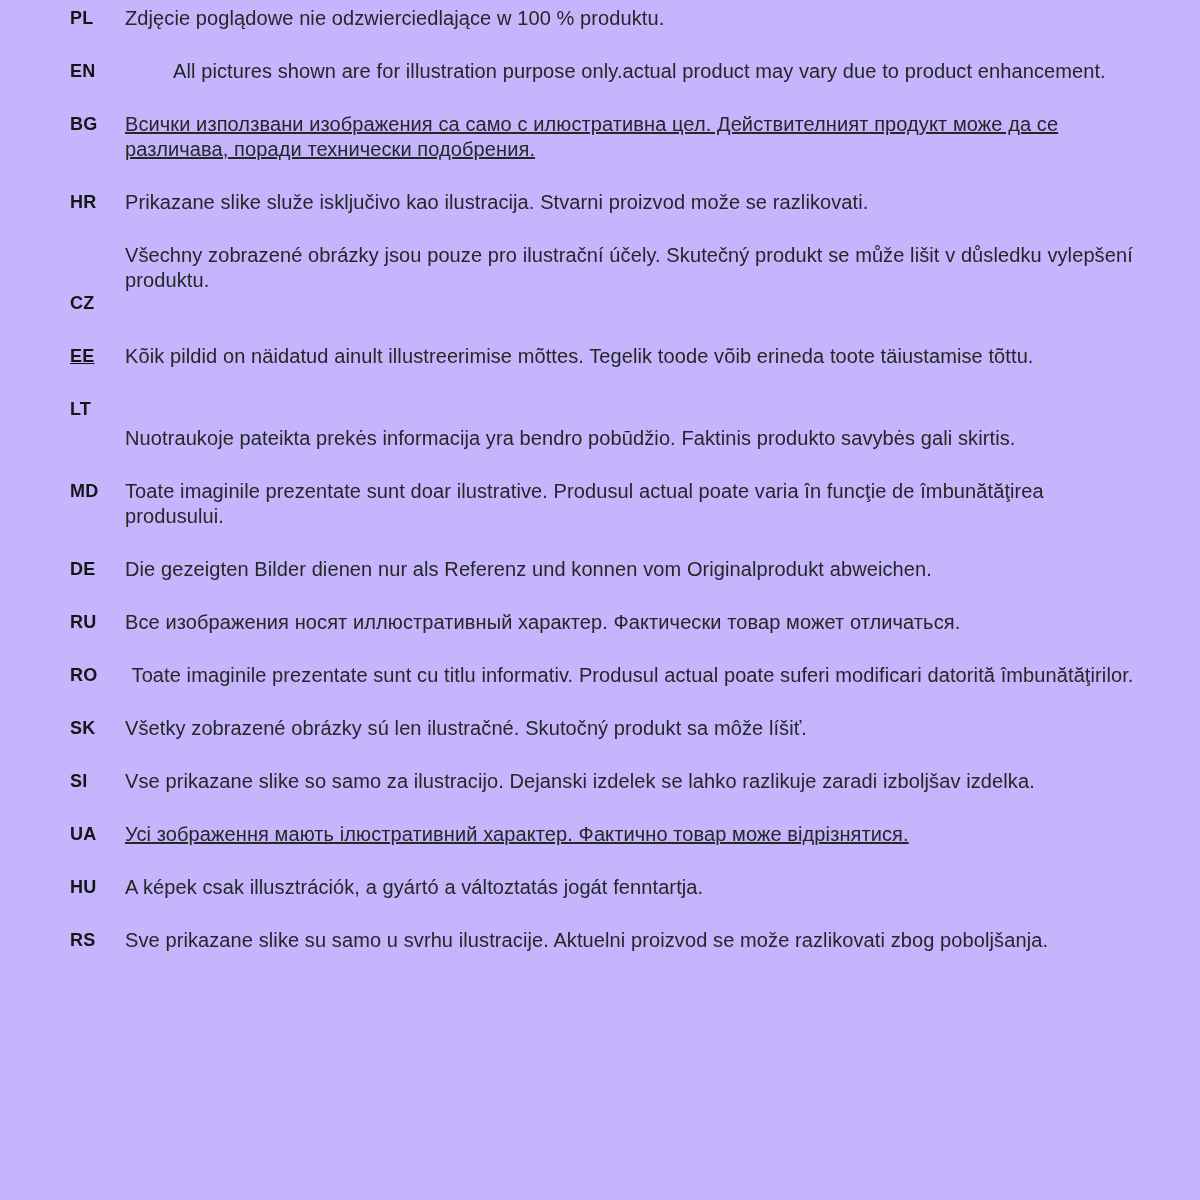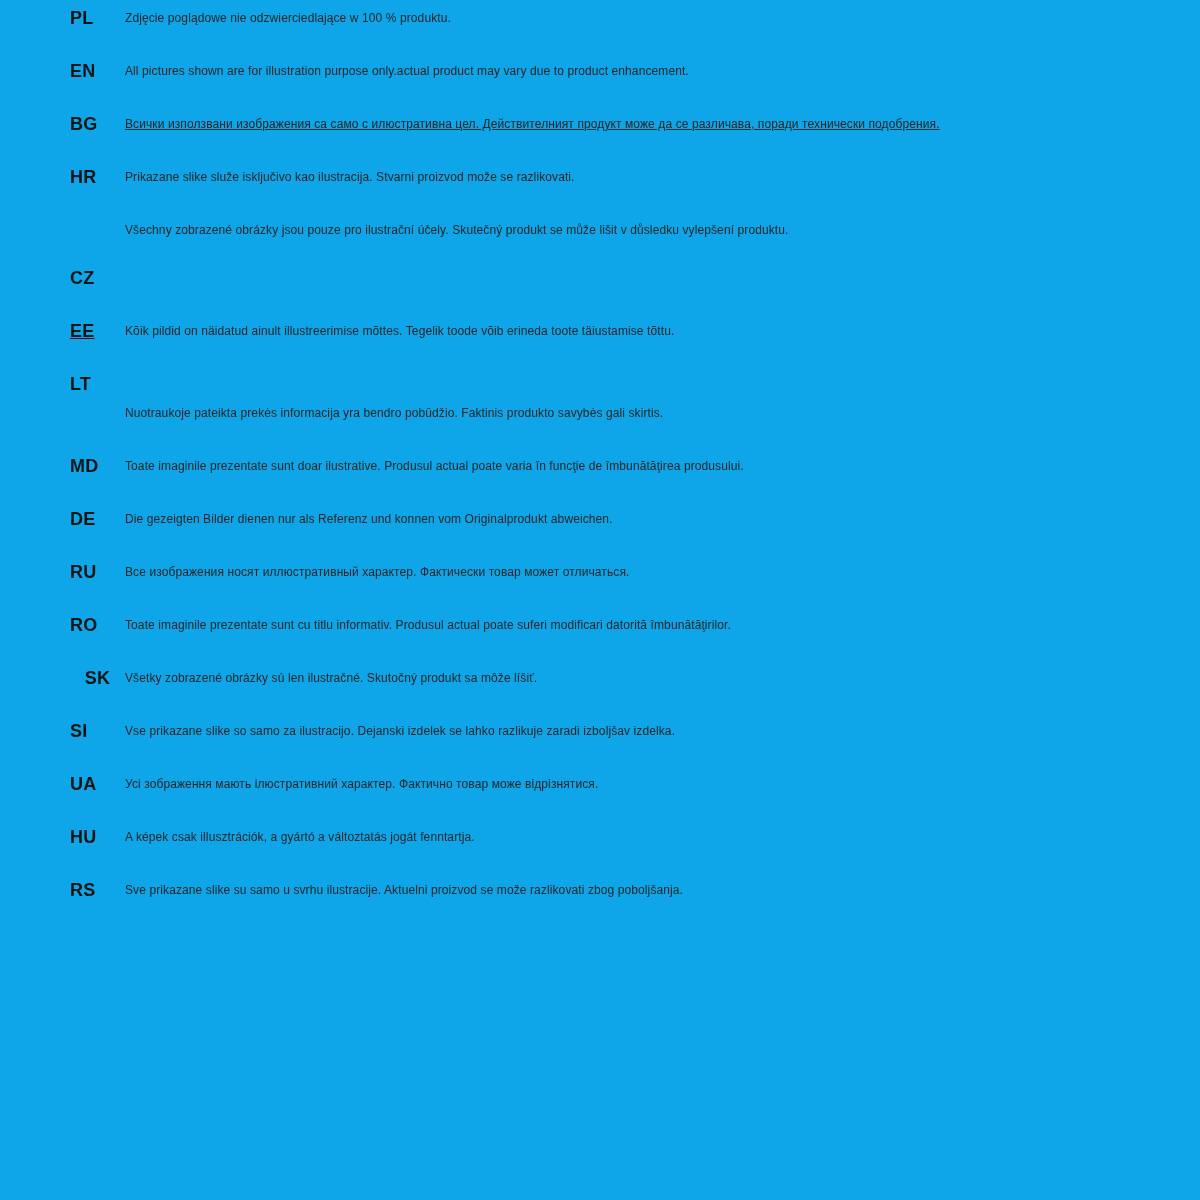--- a/index.html
+++ b/index.html
@@ -12,21 +12,21 @@
     height: 1200px;
     overflow: hidden;
     font-family: "Liberation Sans", sans-serif;
     -webkit-font-smoothing: antialiased;
   }
   .page {
     box-sizing: border-box;
     width: 1200px;
     height: 1200px;
     padding: 6px 58px 0 70px;
-    background: #0ea5e9;
+    background: #c4b5fd;
   }
   .row {
     display: flex;
     align-items: flex-start;
     margin-bottom: 28px;
   }
   .row.extra-gap {
     margin-top: 23px;
   }
   .code {
@@ -34,39 +34,39 @@
     font-size: 18px;
     line-height: 25px;
     font-weight: 700;
     color: #151515;
     letter-spacing: 0.2px;
   }
   .text {
     flex: 1 1 auto;
     margin: 0;
     max-width: 1015px;
-    font-size: 12px;
+    font-size: 20px;
     line-height: 25px;
     font-weight: 400;
     color: #262626;
     letter-spacing: 0.1px;
   }
 </style>
 </head>
 <body style="background: rgb(255, 255, 255);">
 
 <div class="page" id="rows-container">
   <div class="row">
     <span class="code" style="color: rgb(21, 21, 21);">PL</span>
     <p class="text" style="color: rgb(38, 38, 38);">Zdjęcie poglądowe nie odzwierciedlające w 100 % produktu.</p>
   </div>
 
   <div class="row">
     <span class="code" style="color: rgb(21, 21, 21);">EN</span>
-    <p class="text" style="color: rgb(38, 38, 38);">All pictures shown are for illustration purpose only.actual product may vary due to product enhancement.</p>
+    <p class="text" style="color: rgb(38, 38, 38); margin-left: 48px;">All pictures shown are for illustration purpose only.actual product may vary due to product enhancement.</p>
   </div>
 
   <div class="row">
     <span class="code" style="color: rgb(21, 21, 21);">BG</span>
     <p class="text" style="color: rgb(38, 38, 38); text-decoration: underline;">Всички използвани изображения са само с илюстративна цел. Действителният продукт може да се различава, поради технически подобрения.</p>
   </div>
 
   <div class="row">
     <span class="code" style="color: rgb(21, 21, 21);">HR</span>
     <p class="text" style="color: rgb(38, 38, 38);">Prikazane slike služe isključivo kao ilustracija. Stvarni proizvod može se razlikovati.</p>
@@ -99,36 +99,36 @@
     <p class="text" style="color: rgb(38, 38, 38);">Die gezeigten Bilder dienen nur als Referenz und konnen vom Originalprodukt abweichen.</p>
   </div>
 
   <div class="row">
     <span class="code" style="color: rgb(21, 21, 21);">RU</span>
     <p class="text" style="color: rgb(38, 38, 38);">Все изображения носят иллюстративный характер. Фактически товар может отличаться.</p>
   </div>
 
   <div class="row">
     <span class="code" style="color: rgb(21, 21, 21);">RO</span>
-    <p class="text" style="color: rgb(38, 38, 38);">Toate imaginile prezentate sunt cu titlu informativ. Produsul actual poate suferi modificari datorită îmbunătăţirilor.</p>
+    <p class="text" style="color: rgb(38, 38, 38); text-align: center;">Toate imaginile prezentate sunt cu titlu informativ. Produsul actual poate suferi modificari datorită îmbunătăţirilor.</p>
   </div>
 
   <div class="row">
-    <span class="code" style="color: rgb(21, 21, 21); text-align: center;">SK</span>
+    <span class="code" style="color: rgb(21, 21, 21);">SK</span>
     <p class="text" style="color: rgb(38, 38, 38);">Všetky zobrazené obrázky sú len ilustračné. Skutočný produkt sa môže líšiť.</p>
   </div>
 
   <div class="row">
     <span class="code" style="color: rgb(21, 21, 21);">SI</span>
     <p class="text" style="color: rgb(38, 38, 38);">Vse prikazane slike so samo za ilustracijo. Dejanski izdelek se lahko razlikuje zaradi izboljšav izdelka.</p>
   </div>
 
   <div class="row">
     <span class="code" style="color: rgb(21, 21, 21);">UA</span>
-    <p class="text" style="color: rgb(38, 38, 38);">Усі зображення мають ілюстративний характер. Фактично товар може відрізнятися.</p>
+    <p class="text" style="color: rgb(38, 38, 38); text-decoration: underline;">Усі зображення мають ілюстративний характер. Фактично товар може відрізнятися.</p>
   </div>
 
   <div class="row">
     <span class="code" style="color: rgb(21, 21, 21);">HU</span>
     <p class="text" style="color: rgb(38, 38, 38);">A képek csak illusztrációk, a gyártó a változtatás jogát fenntartja.</p>
   </div>
 
 
   <div class="row">
     <span class="code" style="color: rgb(21, 21, 21);">RS</span>

